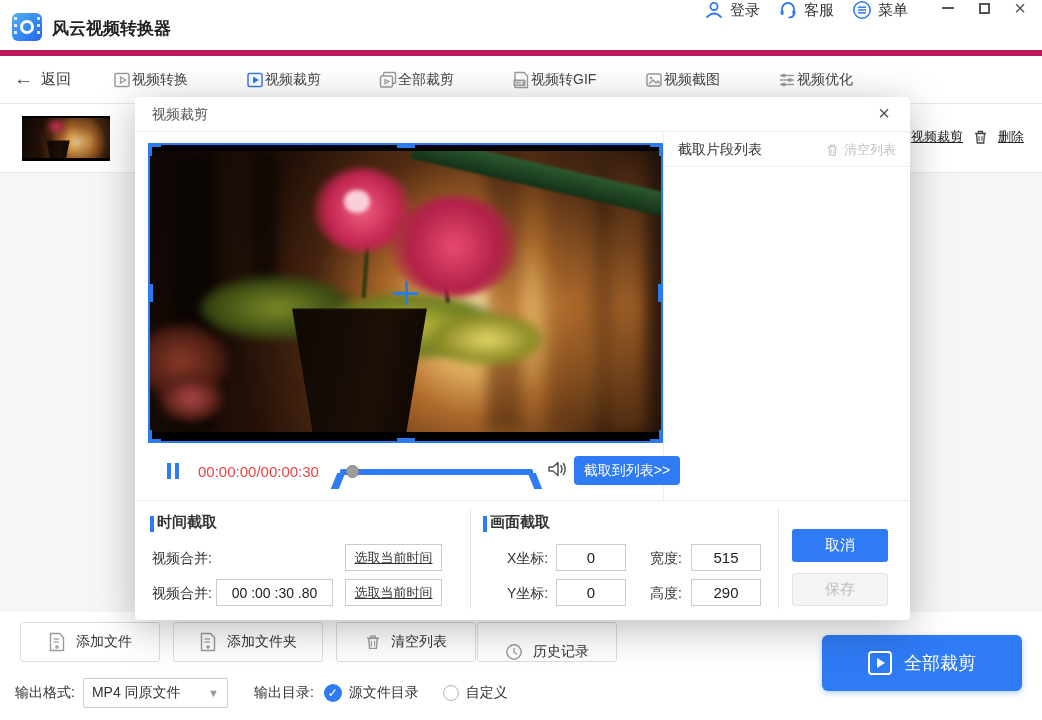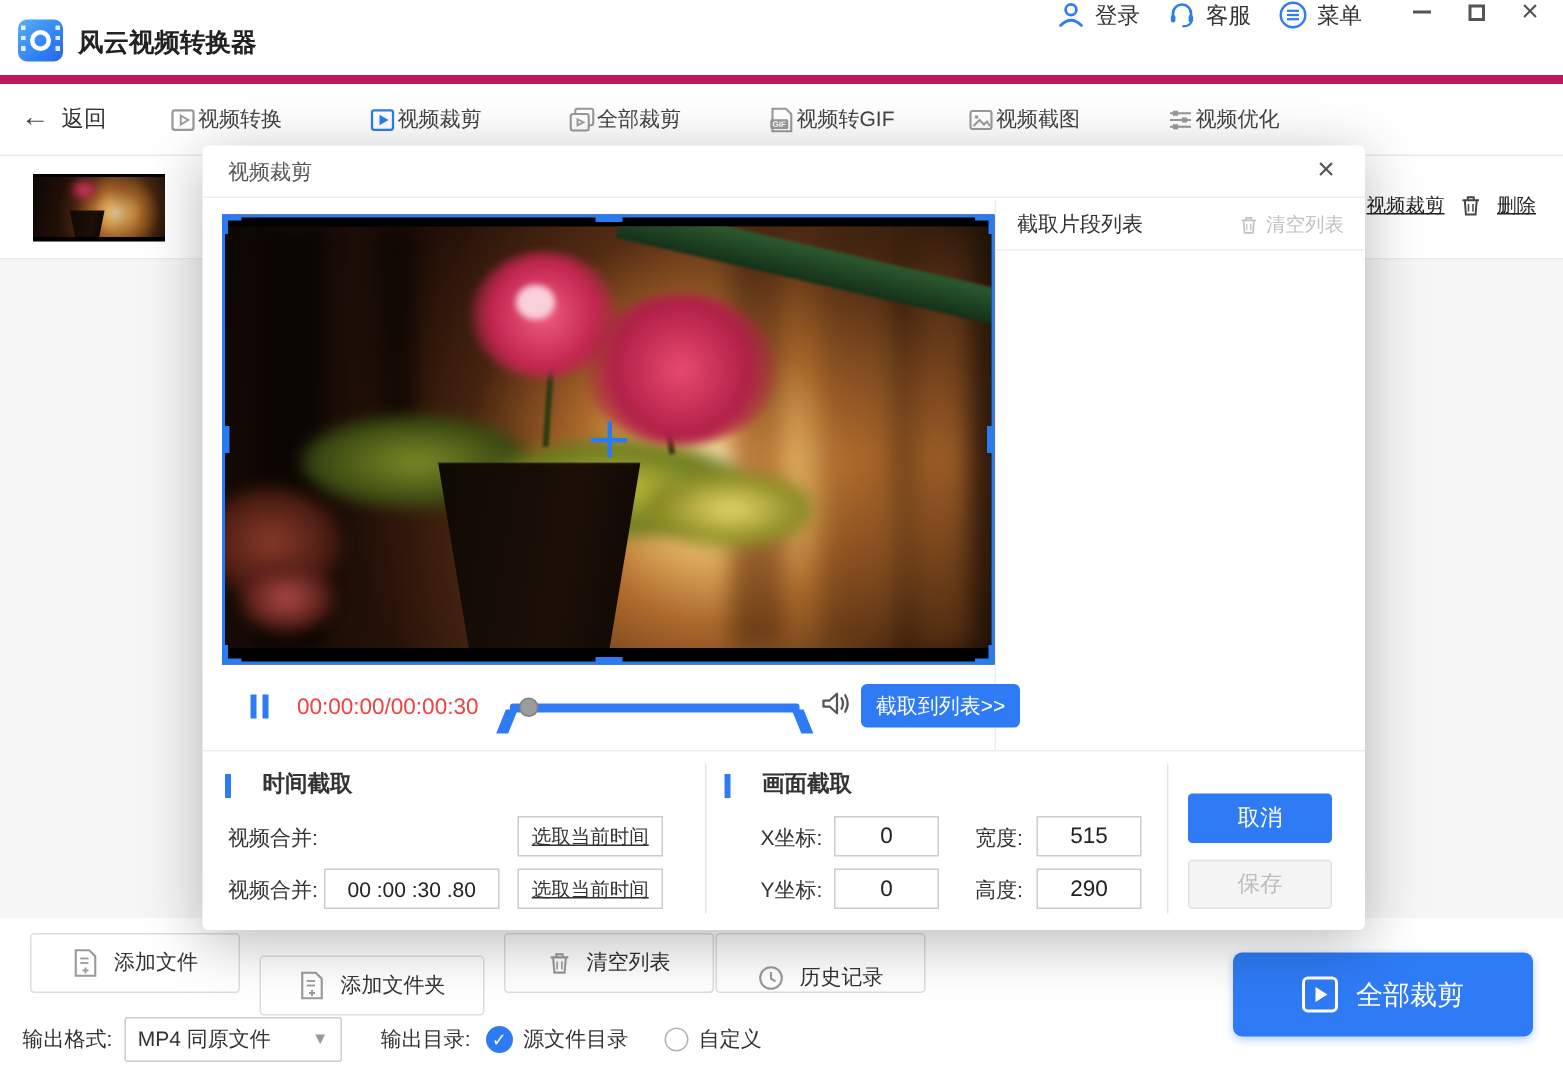--- a/index.html
+++ b/index.html
@@ -102,21 +102,21 @@
   .trim-flag { position:absolute; top:4px; width:8px; height:16px; background:#2e7bf5; }
   .trim-flag.l { left:-6px; transform:skewX(-22deg); }
   .trim-flag.r { right:-6px; transform:skewX(22deg); }
   .playhead { position:absolute; left:6px; top:-4px; width:13px; height:13px; border-radius:50%; background:#9c9c9c; border:1px solid #7f7f7f; cursor:pointer; }
   .speaker { position:absolute; left:398px; top:4px; cursor:pointer; }
   .capture-btn { position:absolute; left:426px; top:1px; width:106px; height:29px; background:#2e7bf5; border-radius:4px; color:#fff;
                  font-size:14px; display:flex; align-items:center; justify-content:center; cursor:pointer; }
 
   
   .h-div-form { position:absolute; left:0; top:403px; width:775px; height:1px; background:#ededed; }
-  .sec-title { position:absolute; display:flex; align-items:flex-end; gap:21px; font-size:15px; font-weight:bold; color:#333; }
+  .sec-title { position:absolute; display:flex; align-items:flex-end; gap:3px; font-size:15px; font-weight:bold; color:#333; }
   .sec-bar { width:4px; height:16px; background:#2e7bf5; }
   .form-label { position:absolute; font-size:14px; color:#333; }
   .input-box { position:absolute; height:27px; border:1px solid #ccc; background:#fff; display:flex; align-items:center; justify-content:center; font-size:14px; color:#222; }
   .pick-btn { position:absolute; height:27px; width:97px; border:1px solid #ccc; background:#fff; display:flex; align-items:center; justify-content:center; font-size:13px; color:#333; text-decoration:underline; cursor:pointer; }
   .v-div-form { position:absolute; top:412px; width:1px; height:100px; background:#e5e5e5; }
   .num-input { text-align:center; width:100%; border:none; outline:none; font-size:15px; color:#222; font-family:"Liberation Sans",sans-serif; background:transparent; }
   .cancel-btn { position:absolute; left:657px; top:432px; width:96px; height:33px; background:#2e7bf5; border-radius:3px; color:#fff; font-size:15px; display:flex; align-items:center; justify-content:center; cursor:pointer; }
   .save-btn { position:absolute; left:657px; top:476px; width:96px; height:33px; background:#f4f4f4; border:1px solid #e3e3e3; border-radius:3px; color:#bdbdbd; font-size:15px; display:flex; align-items:center; justify-content:center; cursor:default; }
 
   svg { overflow:visible; }
@@ -252,21 +252,21 @@
   <div class="tool-btn" style="left:20px;">
     <svg width="18" height="20" viewBox="0 0 18 20">
       <path d="M2.5 1.5 h9 l4 4 v13 h-13 z" fill="none" stroke="#9a9a9a" stroke-width="1.4"></path>
       <line x1="5.5" y1="7" x2="11" y2="7" stroke="#9a9a9a" stroke-width="1.2"></line>
       <line x1="5.5" y1="10" x2="11" y2="10" stroke="#9a9a9a" stroke-width="1.2"></line>
       <line x1="9" y1="13" x2="9" y2="17" stroke="#9a9a9a" stroke-width="1.3"></line>
       <line x1="7" y1="15" x2="11" y2="15" stroke="#9a9a9a" stroke-width="1.3"></line>
     </svg>
     <span>添加文件</span>
   </div>
-  <div class="tool-btn" style="left:173px;width:150px;margin-top:15px;">
+  <div class="tool-btn" style="left:173px;width:150px;">
     <svg width="18" height="20" viewBox="0 0 18 20">
       <path d="M2.5 1.5 h9 l4 4 v13 h-13 z" fill="none" stroke="#9a9a9a" stroke-width="1.4"></path>
       <line x1="5.5" y1="7" x2="11" y2="7" stroke="#9a9a9a" stroke-width="1.2"></line>
       <line x1="5.5" y1="10" x2="11" y2="10" stroke="#9a9a9a" stroke-width="1.2"></line>
       <line x1="9" y1="13" x2="9" y2="17" stroke="#9a9a9a" stroke-width="1.3"></line>
       <line x1="7" y1="15" x2="11" y2="15" stroke="#9a9a9a" stroke-width="1.3"></line>
     </svg>
     <span>添加文件夹</span>
   </div>
   <div class="tool-btn" style="left:336px;">

